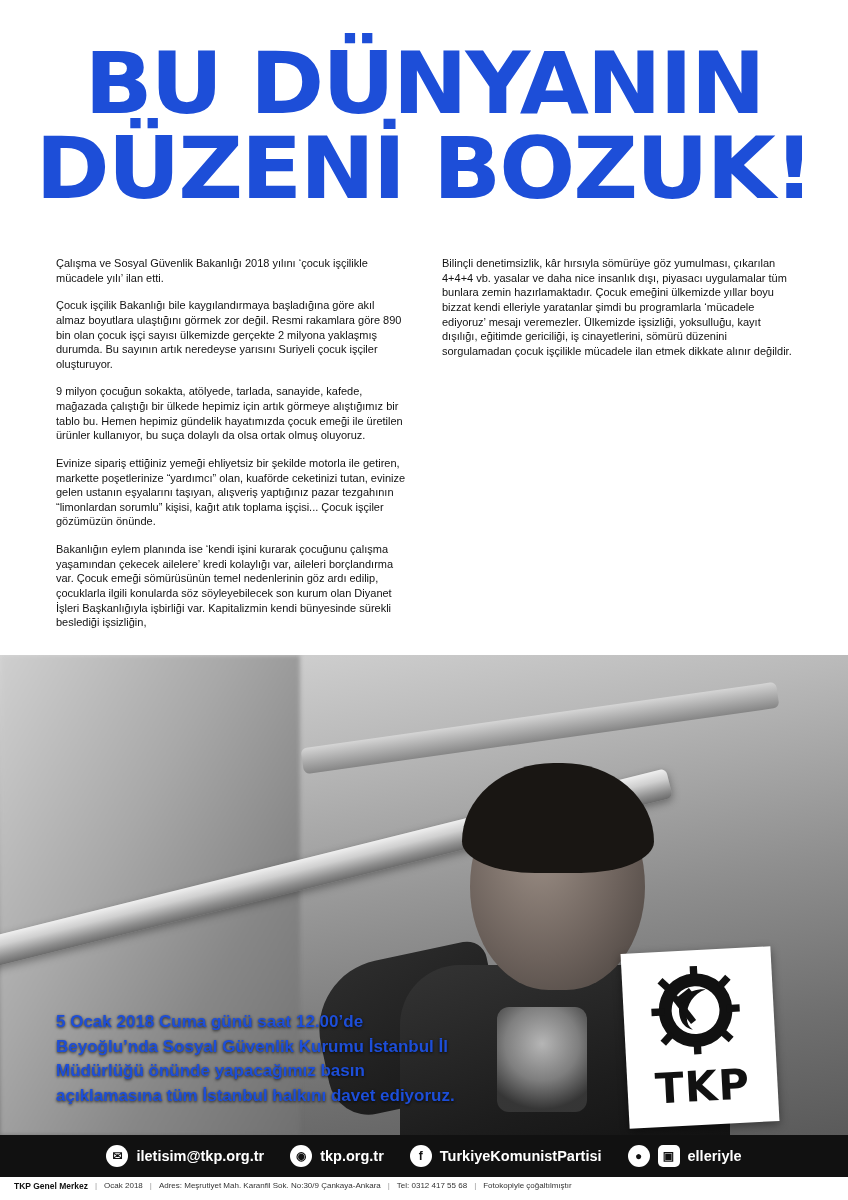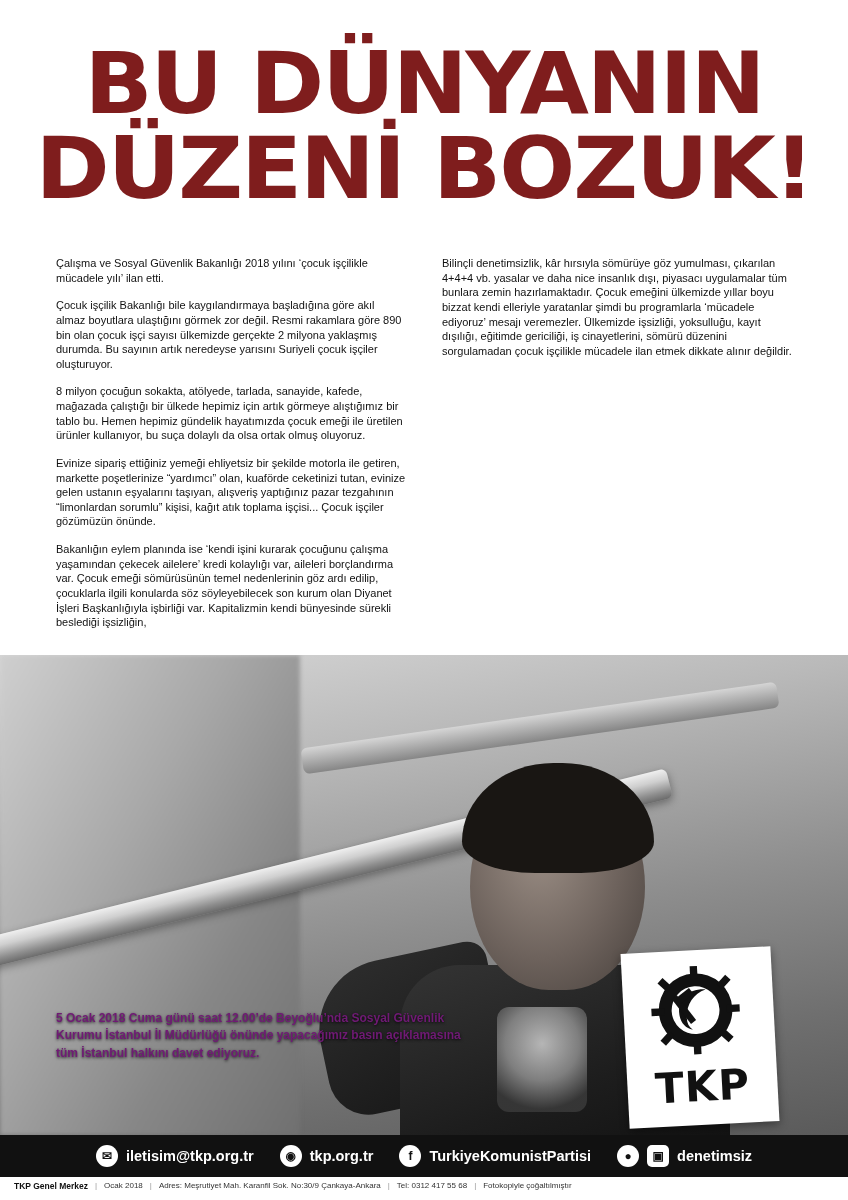--- a/index.html
+++ b/index.html
@@ -25,21 +25,21 @@
   
   .headline {
     position: absolute;
     top: 44px;
     left: 0;
     right: 0;
     text-align: center;
     font-weight: 800;
     letter-spacing: -1px;
     line-height: 0.92;
-    color: #7f1d1d;
+    color: #1d4ed8;
   }
   .headline .line1 {
     font-size: 86px;
     font-weight: 800;
     font-family: "DejaVu Sans", sans-serif;
     letter-spacing: -2px;
     display: block;
     transform: scaleX(1.04);
   }
   .headline .line2 {
@@ -202,23 +202,23 @@
     color: #111;
   }
 
   
   .callout {
     position: absolute;
     left: 56px;
     top: 1010px;
     width: 410px;
     z-index: 6;
-    color: #701a75;
-    font-weight: bold;
-    font-size: 12px;
+    color: #1d4ed8;
+    font-weight: bold;
+    font-size: 17px;
     line-height: 1.45;
     text-shadow: 0 1px 3px rgba(0,0,0,.8);
   }
 
   
   .contactbar {
     position: absolute;
     left: 0;
     right: 0;
     top: 1135px;
@@ -323,21 +323,21 @@
         </g>
       </svg>
       <div class="tkp-text">TKP</div>
     </div>
   </div>
 
   <div class="columns">
     <div class="col">
       <p>Çalışma ve Sosyal Güvenlik Bakanlığı 2018 yılını ‘çocuk işçilikle mücadele yılı’ ilan etti.</p>
       <p>Çocuk işçilik Bakanlığı bile kaygılandırmaya başladığına göre akıl almaz boyutlara ulaştığını görmek zor değil. Resmi rakamlara göre 890 bin olan çocuk işçi sayısı ülkemizde gerçekte 2 milyona yaklaşmış durumda. Bu sayının artık neredeyse yarısını Suriyeli çocuk işçiler oluşturuyor.</p>
-      <p>8 milyon çocuğun sokakta, atölyede, tarlada, sanayide, kafede, mağazada çalıştığı bir ülkede hepimiz için artık görmeye alıştığımız bir tablo bu. Hemen hepimiz  gündelik hayatımızda çocuk emeği ile üretilen ürünler kullanıyor, bu suça dolaylı da olsa ortak olmuş oluyoruz.</p>
+      <p>9 milyon çocuğun sokakta, atölyede, tarlada, sanayide, kafede, mağazada çalıştığı bir ülkede hepimiz için artık görmeye alıştığımız bir tablo bu. Hemen hepimiz  gündelik hayatımızda çocuk emeği ile üretilen ürünler kullanıyor, bu suça dolaylı da olsa ortak olmuş oluyoruz.</p>
       <p>Evinize sipariş ettiğiniz yemeği ehliyetsiz bir şekilde motorla ile getiren, markette poşetlerinize “yardımcı” olan, kuaförde ceketinizi tutan, evinize gelen ustanın eşyalarını taşıyan, alışveriş yaptığınız pazar tezgahının “limonlardan sorumlu” kişisi, kağıt atık toplama işçisi... Çocuk işçiler gözümüzün önünde.</p>
       <p>Bakanlığın eylem planında ise ‘kendi işini kurarak çocuğunu çalışma yaşamından çekecek ailelere’ kredi kolaylığı var, aileleri  borçlandırma var. Çocuk emeği sömürüsünün temel nedenlerinin göz ardı edilip, çocuklarla ilgili konularda söz söyleyebilecek son kurum olan Diyanet İşleri Başkanlığıyla işbirliği var. Kapitalizmin kendi bünyesinde sürekli beslediği işsizliğin,</p>
     </div>
     <div class="col">
       <p>Bilinçli denetimsizlik, kâr hırsıyla sömürüye göz yumulması,  çıkarılan 4+4+4 vb. yasalar ve daha nice insanlık dışı, piyasacı uygulamalar tüm bunlara zemin hazırlamaktadır. Çocuk emeğini ülkemizde yıllar boyu bizzat kendi elleriyle yaratanlar şimdi bu programlarla ‘mücadele ediyoruz’ mesajı veremezler. Ülkemizde işsizliği, yoksulluğu, kayıt dışılığı, eğitimde gericiliği, iş cinayetlerini, sömürü düzenini sorgulamadan çocuk işçilikle mücadele ilan etmek dikkate alınır değildir.</p>
     </div>
   </div>
 
   <div class="callout">5 Ocak 2018 Cuma günü saat 12.00’de Beyoğlu’nda Sosyal Güvenlik Kurumu İstanbul İl Müdürlüğü önünde yapacağımız basın açıklamasına tüm İstanbul halkını davet ediyoruz.</div>
 
@@ -350,21 +350,21 @@
       <span class="ic">◉</span>
       <span>tkp.org.tr</span>
     </div>
     <div class="item">
       <span class="ic">f</span>
       <span>TurkiyeKomunistPartisi</span>
     </div>
     <div class="item">
       <span class="ic">●</span>
       <span class="ic sq">▣</span>
-      <span>denetimsiz</span>
+      <span>elleriyle</span>
     </div>
   </div>
 
   <div class="footer">
     <span class="strong">TKP Genel Merkez</span>
     <span class="sep">|</span>
     <span>Ocak 2018</span>
     <span class="sep">|</span>
     <span>Adres: Meşrutiyet Mah. Karanfil Sok. No:30/9 Çankaya-Ankara</span>
     <span class="sep">|</span>

